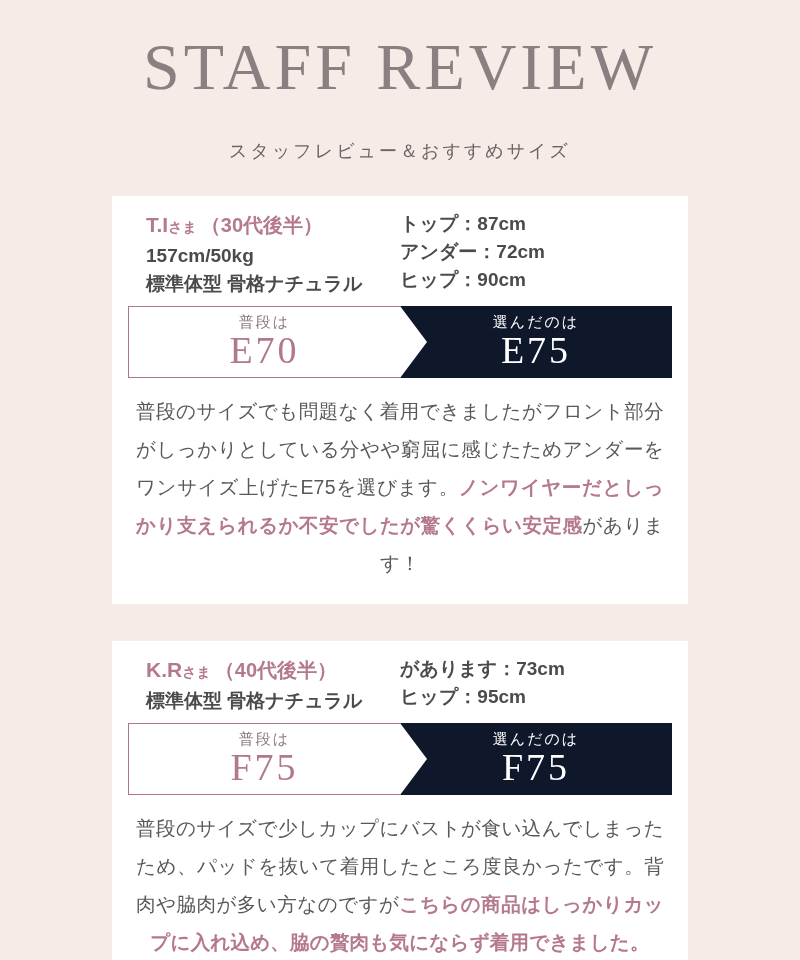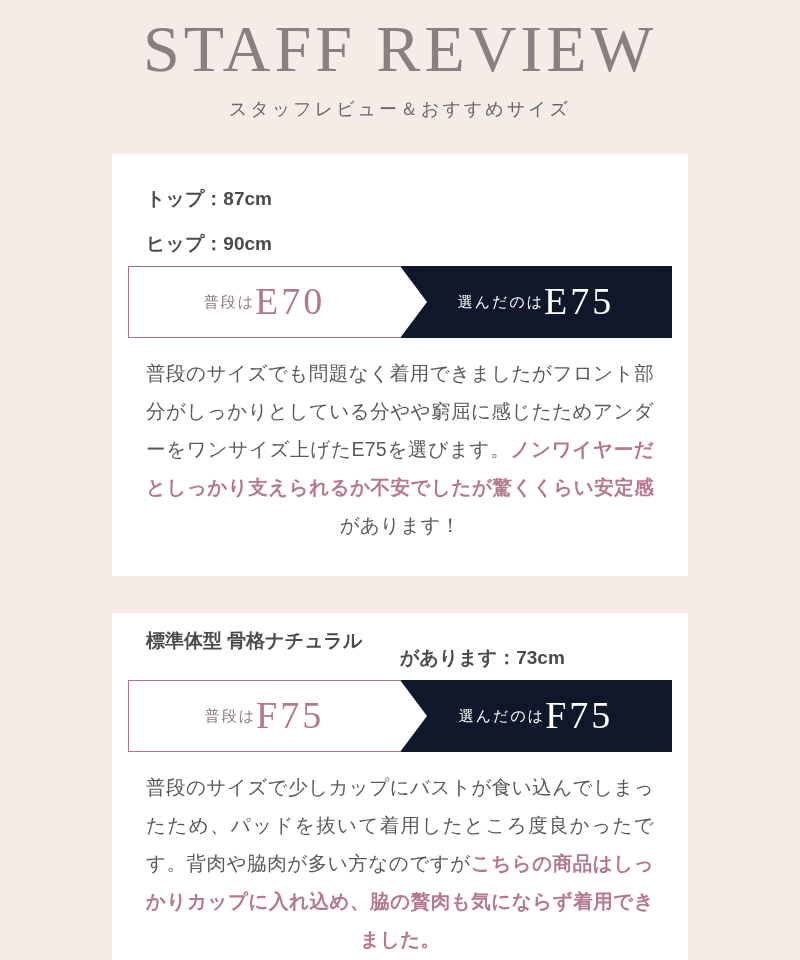--- a/index.html
+++ b/index.html
@@ -7,31 +7,31 @@
     padding: 0;
   }
   body {
     width: 800px;
     height: 960px;
     background: #f7ebe8;
     font-family: "Liberation Sans", sans-serif;
     overflow: hidden;
   }
   .page-title {
-    margin: 16px 0 0 0;
+    margin: 34px 0 0 0;
     text-align: center;
     font-family: "Liberation Serif", serif;
     font-weight: 400;
     font-size: 66px;
     line-height: 1.0;
     letter-spacing: 4px;
     color: #8a8082;
   }
   .page-subtitle {
-    margin-top: 15px;
+    margin-top: 39px;
     text-align: center;
     font-size: 18px;
     letter-spacing: 3px;
     color: #6d6163;
   }
   .card {
     width: 576px;
     margin: 33px auto 0 auto;
     background: #ffffff;
     box-sizing: border-box;
@@ -75,37 +75,36 @@
   }
   .measurements {
     width: 272px;
   }
   .measure-line {
     font-size: 19px;
     font-weight: bold;
     color: #4b4b4b;
     line-height: 28px;
     white-space: nowrap;
-    margin-top: 17px;
   }
   .size-banner {
     position: relative;
     height: 70px;
     margin: 8px 0 14px 0;
     border: 1px solid #b17489;
     background: #ffffff;
   }
   .banner-half {
     position: absolute;
     top: 0;
     bottom: 0;
     left: 0;
     width: 50%;
     display: flex;
-    flex-direction: row;
+    flex-direction: column;
     align-items: center;
     justify-content: center;
   }
   .banner-half.chosen {
     left: 50%;
     top: -1px;
     bottom: -1px;
     width: calc(50% + 1px);
     background: #0f172a;
   }
@@ -129,21 +128,21 @@
   .banner-arrow {
     position: absolute;
     left: 50%;
     top: -1px;
     bottom: -1px;
     width: 27px;
     background: #ffffff;
     clip-path: polygon(0 0, 100% 50%, 0 100%);
   }
   .review-text {
-    margin: 16px;
+    margin: 6px;
     padding: 0 2px 4px 2px;
     font-size: 19.5px;
     line-height: 38px;
     letter-spacing: 0.2px;
     color: #595959;
     text-align: justify;
     text-align-last: center;
   }
   .review-highlight {
     color: #b5798c;
@@ -153,22 +152,30 @@
 </head>
 <body>
 
 <div>
 
   <h1 class="page-title">STAFF REVIEW</h1>
   <div class="page-subtitle">スタッフレビュー＆おすすめサイズ</div>
 
   <section class="card">
     <div class="card-header">
+      <div class="profile">
+        <div class="name-line">
+          <span class="reviewer-name">T.I</span><span class="honorific">さま</span><span class="age">（30代後半）</span>
+        </div>
+        <div class="stat">157cm/50kg</div>
+        <div class="stat">標準体型 骨格ナチュラル</div>
+      </div>
       <div class="measurements">
         <div class="measure-line">トップ：87cm</div>
+        <div class="measure-line">アンダー：72cm</div>
         <div class="measure-line">ヒップ：90cm</div>
       </div>
     </div>
 
     <div class="size-banner">
       <div class="banner-half usual">
         <div class="banner-label">普段は</div>
         <div class="banner-size">E70</div>
       </div>
       <div class="banner-half chosen">
@@ -177,24 +184,28 @@
       </div>
       <div class="banner-arrow"></div>
     </div>
 
     <p class="review-text"><span>普段のサイズでも問題なく着用できましたがフロント部分がしっかりとしている分やや窮屈に感じたためアンダーをワンサイズ上げたE75を選びます。</span><span class="review-highlight">ノンワイヤーだとしっかり支えられるか不安でしたが驚くくらい安定感</span><span>があります！</span></p>
   </section>
 
   <section class="card">
     <div class="card-header">
       <div class="profile">
+        <div class="name-line">
+          <span class="reviewer-name">K.R</span><span class="honorific">さま</span><span class="age">（40代後半）</span>
+        </div>
         <div class="stat">標準体型 骨格ナチュラル</div>
       </div>
       <div class="measurements">
         <div class="measure-line">があります：73cm</div>
+        <div class="measure-line">ヒップ：95cm</div>
       </div>
     </div>
 
     <div class="size-banner">
       <div class="banner-half usual">
         <div class="banner-label">普段は</div>
         <div class="banner-size">F75</div>
       </div>
       <div class="banner-half chosen">
         <div class="banner-label">選んだのは</div>

